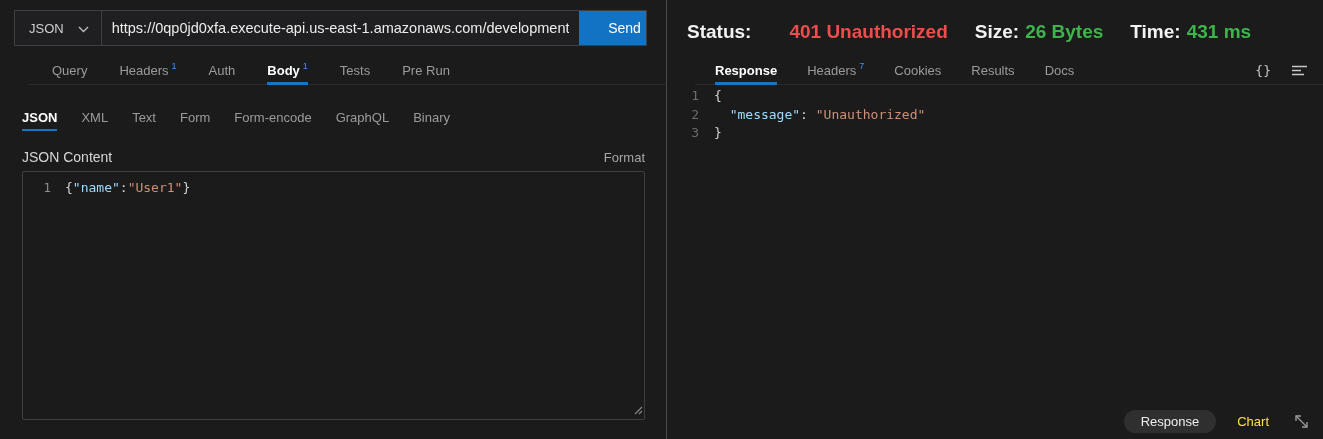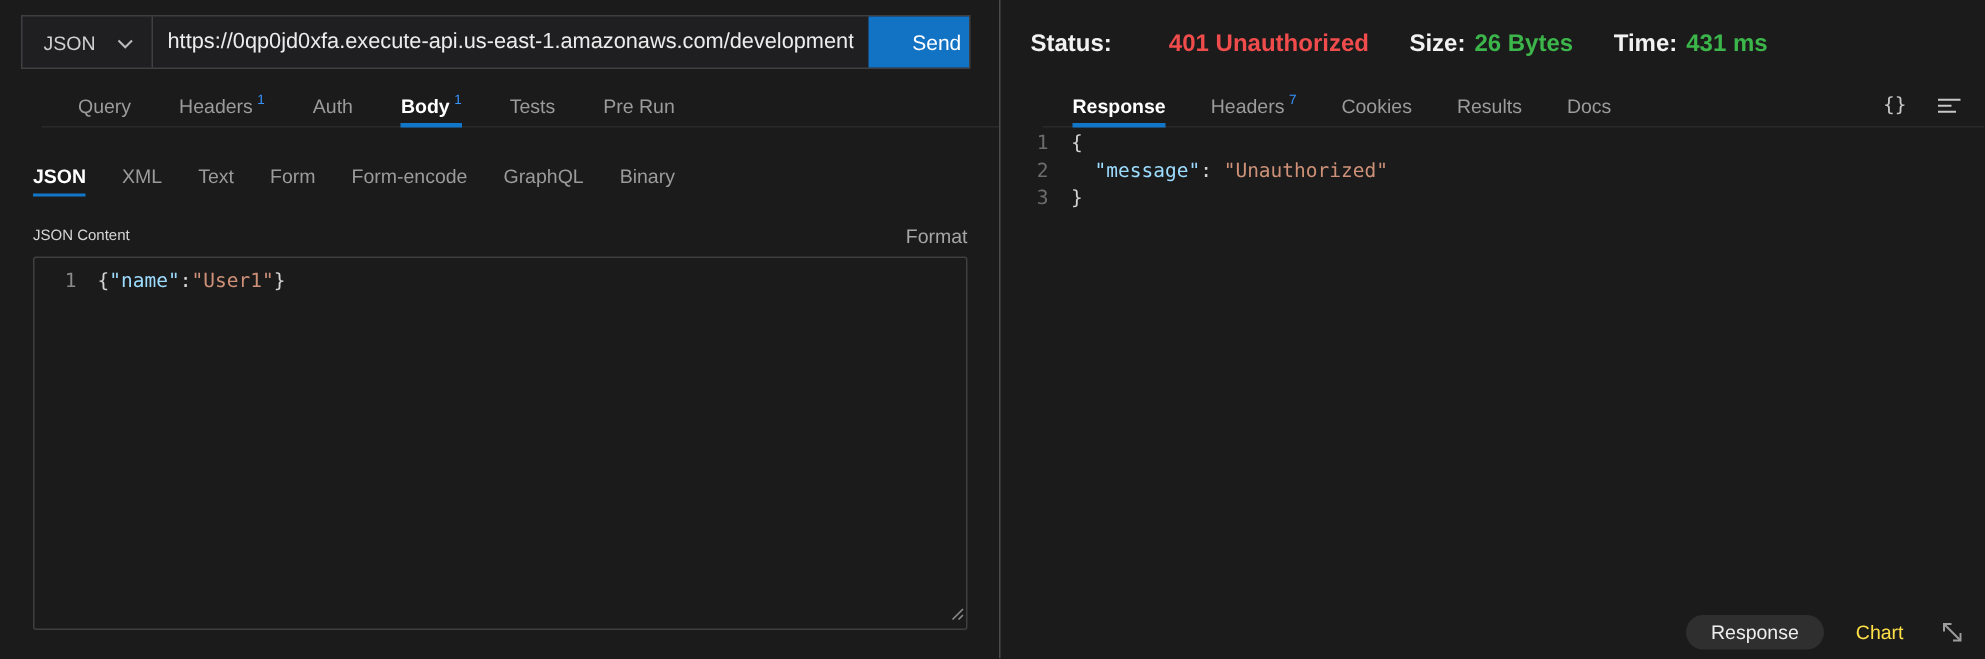--- a/index.html
+++ b/index.html
@@ -70,42 +70,42 @@
   .body-tab.active::after {
     content: ""; position: absolute; left: 0; right: 0; bottom: 0;
     height: 2.5px; background: #1277c8;
   }
 
   
   .content-header {
     position: absolute; left: 22px; right: 21px; top: 147px; height: 20px;
     display: flex; justify-content: space-between; align-items: center;
   }
-  .content-title { color: #d6d6d6; font-size: 10px; }
+  .content-title { color: #d6d6d6; font-size: 14px; }
   .format-link { color: #a6a6a6; font-size: 13px; cursor: pointer; }
 
   
   .editor {
     position: absolute; left: 22px; top: 171px; width: 623px; height: 249px;
     border: 1px solid #3f3f42; border-radius: 2px; background: #1b1b1c;
     font-family: "DejaVu Sans Mono", monospace; font-size: 13px; cursor: text;
   }
   .editor .code-line { display: flex; padding-top: 7px; line-height: 18px; }
   .resize-handle { position: absolute; right: 1px; bottom: 1px; cursor: nwse-resize; }
 
   .ln { width: 28px; text-align: right; color: #8a8a8a; margin-right: 14px; flex: 0 0 28px; }
   .tok-punc { color: #d4d4d4; }
   .tok-key { color: #9cdcfe; }
   .tok-str { color: #ce9178; }
   .pre { white-space: pre; }
 
   
   .status-row {
     position: absolute; left: 20px; top: 21px; height: 16px;
-    display: flex; gap: 27px; font-weight: 700; font-size: 16px;
+    display: flex; gap: 27px; font-weight: 700; font-size: 19px;
   }
   .status-item { display: flex; gap: 6px; white-space: nowrap; }
   .status-item .lbl { color: #f2f2f2; }
   .val-error { color: #f14c4c; margin-left: 32px; }
   .val-success { color: #3cb54a; }
 
   
   .resp-icons {
     position: absolute; right: 14px; top: 0; height: 100%;
     display: flex; align-items: center; gap: 20px;

